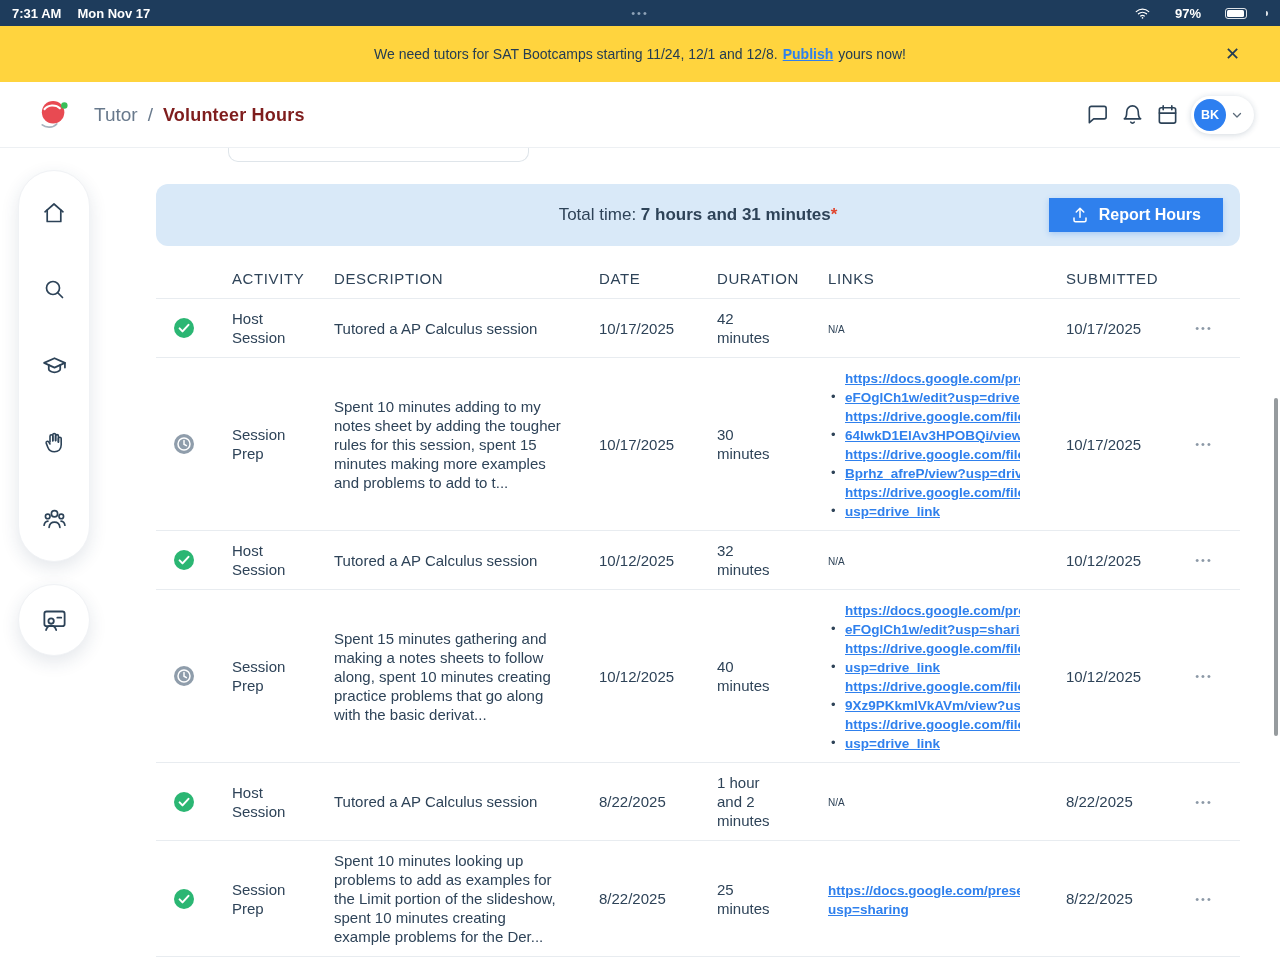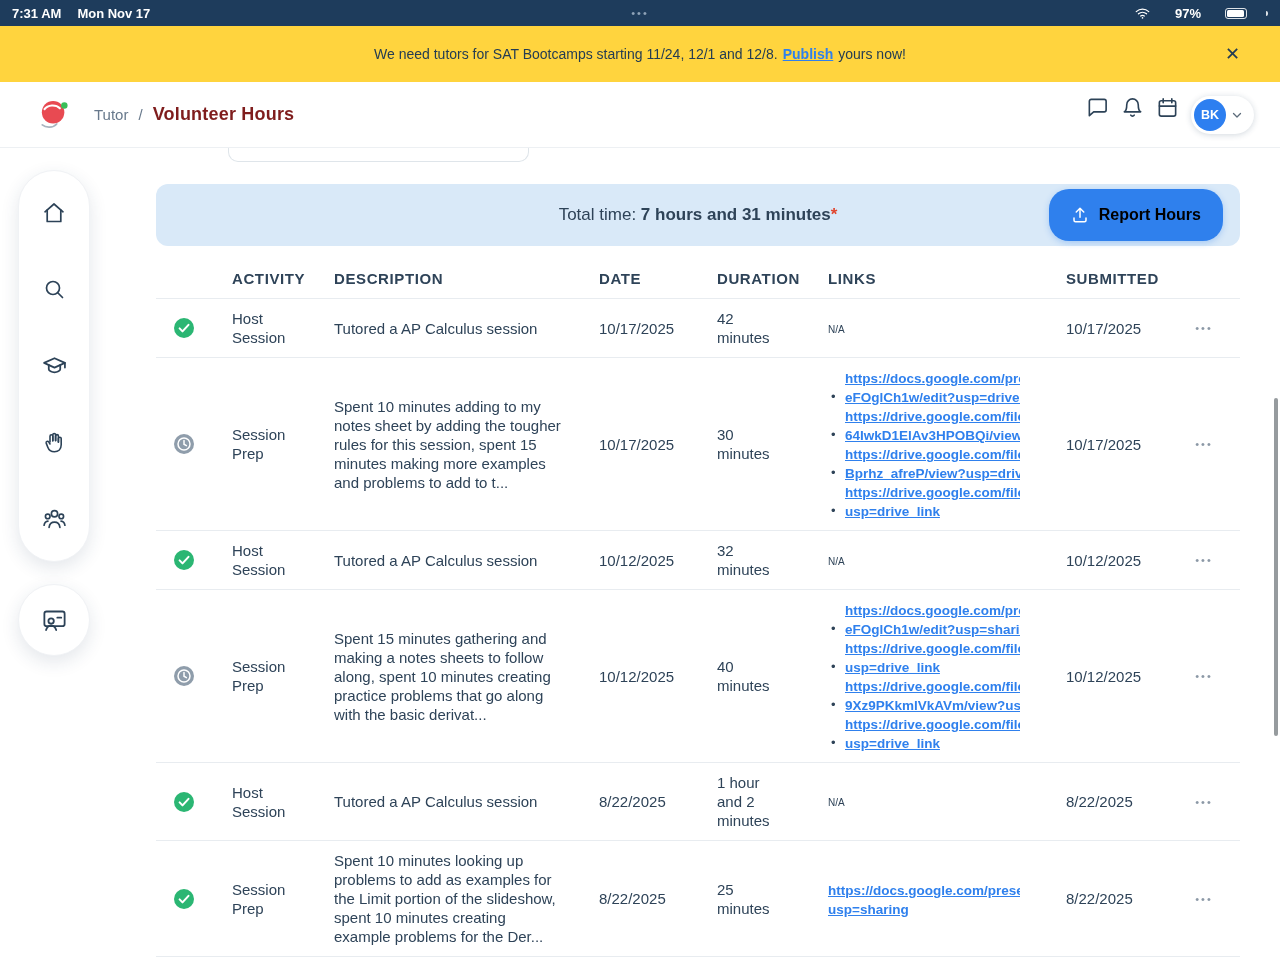--- a/index.html
+++ b/index.html
@@ -40,24 +40,24 @@
     font-family:inherit;
   }
 
   
   .app-header {
     height:66px; background:#fff; border-bottom:1px solid #edf0f3;
     display:flex; align-items:center; padding:0 26px 0 36px;
   }
   .logo { margin-right:22px; display:flex; cursor:pointer; }
   .breadcrumb { display:flex; align-items:baseline; gap:10px; }
-  .crumb, .crumb-sep { color:#68798c; font-size:15px; cursor:pointer; }
+  .crumb, .crumb-sep { color:#68798c; font-size:19px; cursor:pointer; }
   .crumb-sep { cursor:default; }
   .page-title { font-size:18px; font-weight:700; color:#7f1d1d; margin:0; letter-spacing:.2px; }
-  .header-actions { margin-left:auto; display:flex; gap:12px; }
+  .header-actions { margin-left:auto; display:flex; align-items:center; gap:12px; }
   .icon-btn { background:none; border:none; padding:0; color:#2c4257; cursor:pointer; display:flex; }
   .avatar-pill {
     display:flex; align-items:center; background:#fff; border-radius:22px;
     box-shadow:0 1px 6px rgba(30,60,90,.2); padding:3px; gap:2px; cursor:pointer;
   }
   .avatar {
     width:32px; height:32px; border-radius:50%; background:#2d7ff0; color:#fff;
     font-weight:700; font-size:12.5px; display:flex; align-items:center; justify-content:center;
   }
   .chevron { color:#5c6b7a; display:flex; padding:0 7px 0 2px; }
@@ -86,35 +86,35 @@
 
   .summary {
     margin-top:22px; height:62px; background:#d9e9f8; border-radius:12px;
     position:relative; display:flex; align-items:center; justify-content:center;
   }
   .summary-text { font-size:17px; color:#2e4358; }
   .summary-text strong { font-weight:700; }
   .red { color:#e0452e; font-weight:700; }
   .report-btn {
     position:absolute; right:17px; top:50%; transform:translateY(-50%);
-    background:#2f80ed; color:#000000; border:none; border-radius:20px;
-    height:52px; padding:0 22px; font-size:16px; font-weight:600;
+    background:#2f80ed; color:#ffffff; border:none; border-radius:0;
+    height:34px; padding:0 22px; font-size:16px; font-weight:600;
     display:flex; align-items:center; gap:10px; cursor:pointer; font-family:inherit;
     box-shadow:0 2px 6px rgba(47,128,237,.3);
   }
 
   
   .table { margin-top:12px; }
   .thead, .trow {
     display:grid;
     grid-template-columns:56px 104px 264px 112px 100px 228px 120px 100px;
     align-items:center;
   }
   .thead { height:41px; border-bottom:1px solid #e8ecf0; }
-  .th { font-size:11px; font-weight:700; letter-spacing:.6px; color:#7b8a99; }
+  .th { font-size:11px; font-weight:400; letter-spacing:.6px; color:#7b8a99; }
   .trow { border-bottom:1px solid #e8ecf0; padding:10px 0; }
   .cell { font-size:15px; line-height:19px; color:#2e4358; }
   .c-status { display:flex; justify-content:center; }
   .status-icon { width:20px; height:20px; display:flex; }
   .c-activity { padding-left:20px; }
   .c-desc { padding-left:18px; padding-right:16px; }
   .c-date { padding-left:19px; }
   .c-duration { padding-left:25px; padding-right:4px; }
   .c-links { padding-left:36px; overflow:hidden; }
   .c-submitted { padding-left:46px; }

